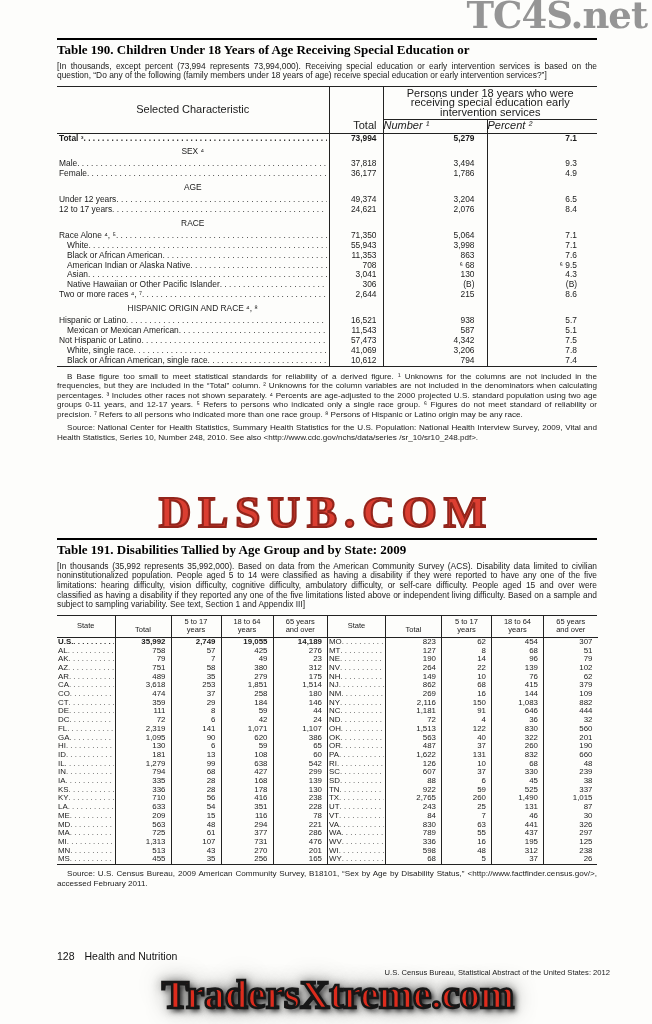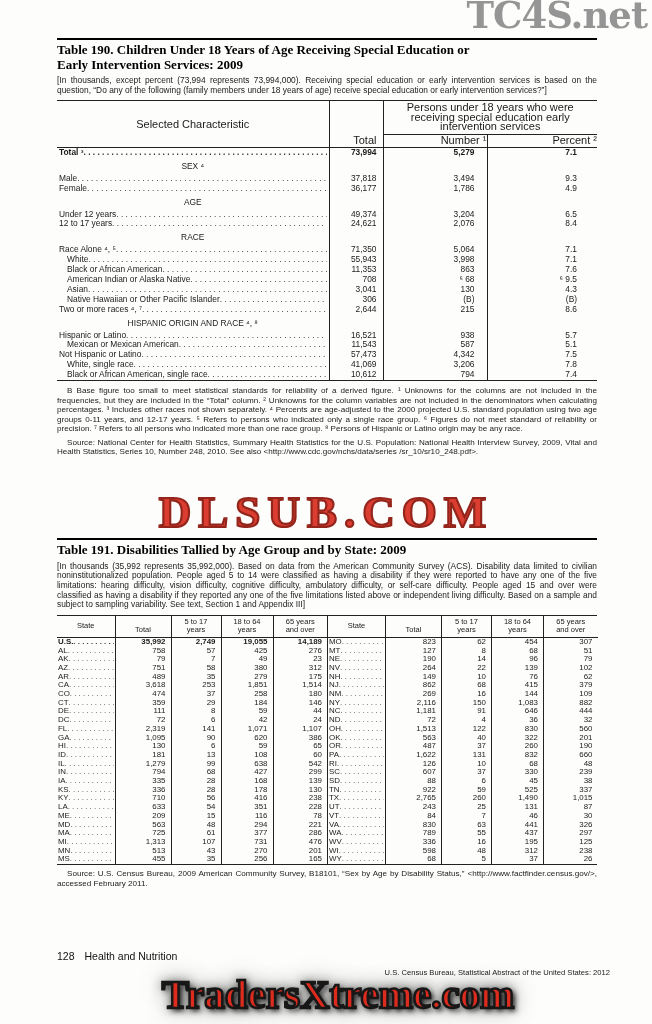--- a/index.html
+++ b/index.html
@@ -20,21 +20,21 @@
   .intro { font-size:8.4px; line-height:9.7px; margin:0 0 5px 0; text-align:justify; }
 
   table { border-collapse:collapse; width:100%; table-layout:fixed; }
 
   
   .t190 { border-top:1.5px solid #222; border-bottom:1.5px solid #222; font-size:8.4px; }
   .t190 th { font-weight:normal; font-size:11px; line-height:9.4px; border-bottom:1px solid #222; padding:2px 2px; }
   .t190 th.h-char { vertical-align:middle; text-align:center; }
   .t190 th.h-total { vertical-align:bottom; text-align:right; padding-right:6px; border-left:1px solid #222; }
   .t190 th.h-group { text-align:center; border-left:1px solid #222; padding:2px 8px; }
-  .t190 th.h-num, .t190 th.h-pct { text-align:right; border-left:1px solid #222; padding:1px 0 2px; }
+  .t190 th.h-num, .t190 th.h-pct { text-align:left; border-left:1px solid #222; padding:1px 0 2px;font-style:italic; }
   .t190 td { padding:0 2px; line-height:9.9px; vertical-align:bottom; }
   .t190 td.c2, .t190 td.c3, .t190 td.c4 { border-left:1px solid #222; text-align:right; }
   .t190 td.c2 { padding-right:6px; }
   .t190 td.c3 { padding-right:12px; }
   .t190 td.c4 { padding-right:20px; }
   .t190 td.secc { text-align:center; padding:4px 0 2px 0; }
   .secrow td { padding-top:4px; }
 
   .lbl { display:flex; align-items:baseline; min-width:0; }
   .lbl.ind { padding-left:8px; }
@@ -84,21 +84,21 @@
 </style>
 </head>
 <body>
 
 <div class="page">
 
   <div class="wm-top">TC4S.net</div>
 
   <div class="sec sec190">
     <div class="rule"></div>
-    <h1 class="t-title"><span>Table 190. Children Under 18 Years of Age Receiving Special Education or</span><br><span>Early Intervention Services: 2009</span></h1>
+    <h1 class="t-title"><span>Table 190. Children Under 18 Years of Age Receiving Special Education or</span><br></h1>
     <p class="intro">[In thousands, except percent (73,994 represents 73,994,000). Receiving special education or early intervention services is based on the question, “Do any of the following (family members under 18 years of age) receive special education or early intervention services?”]</p>
 
     <table class="t190">
       <colgroup>
         <col style="width:272px">
           <col style="width:54px">
           <col style="width:104px">
           <col style="width:110px">
       </colgroup>
       <thead>

